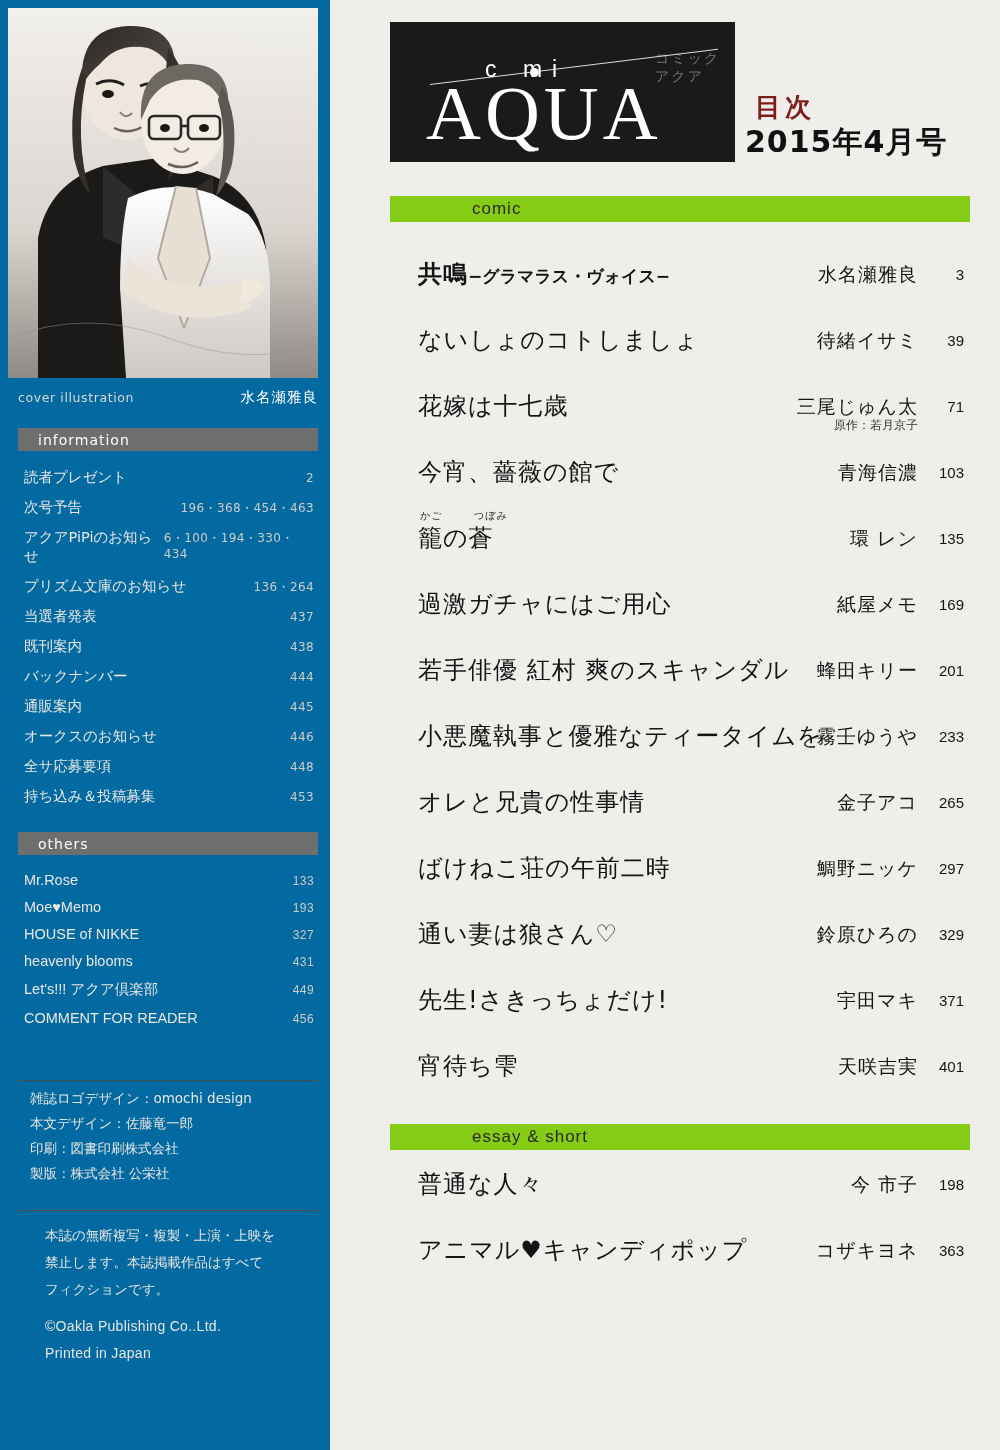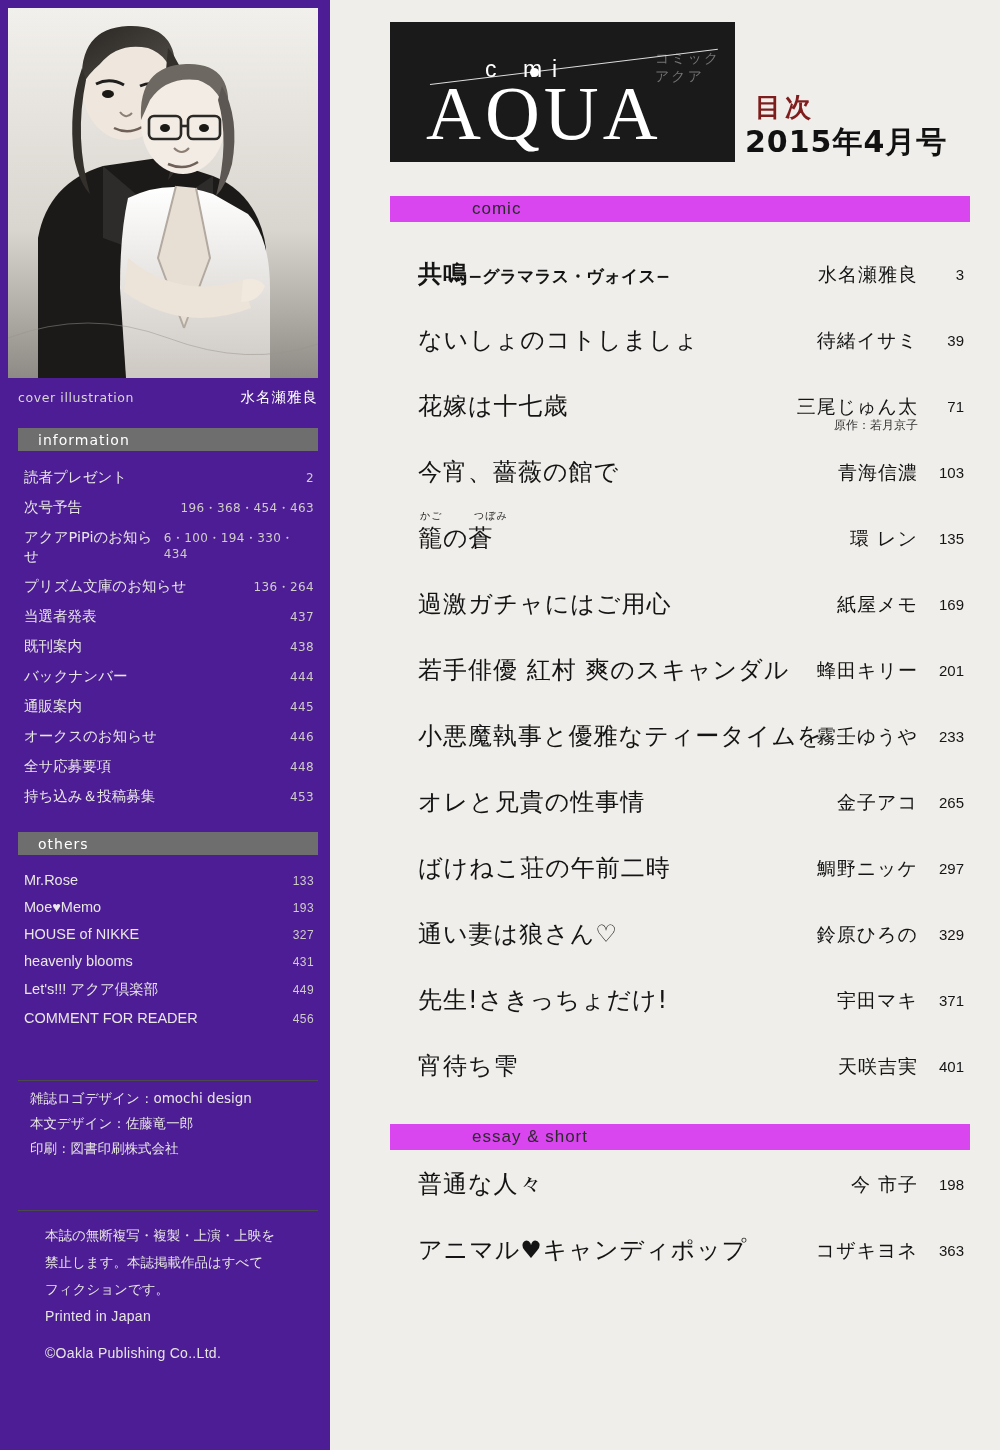--- a/index.html
+++ b/index.html
@@ -6,21 +6,21 @@
   body{
     width:1000px;height:1450px;
     background:#efeeea;
     font-family:"DejaVu Sans", sans-serif;
     position:relative;
     overflow:hidden;
   }
   
   #left-col{
     position:absolute;left:0;top:0;width:330px;height:1450px;
-    background:#4c1d95;color:#efeeea;
+    background:#0369a1;color:#efeeea;
   }
   #cover-art{
     position:absolute;left:8px;top:8px;width:310px;height:370px;
     background:#cfcac4;
     overflow:hidden;
   }
   #cover-caption{
     position:absolute;left:18px;top:388px;width:300px;
     display:flex;justify-content:space-between;align-items:baseline;
     color:#d9d7d2;
@@ -76,21 +76,21 @@
     position:absolute;left:40px;top:62px;width:290px;height:1px;background:#fff;
     transform:rotate(-7deg);transform-origin:left center;opacity:.85;
   }
   #toc-label{
     position:absolute;left:425px;top:90px;font-size:26px;color:#7f1d1d;letter-spacing:4px;font-weight:bold;
   }
   #issue{
     position:absolute;left:415px;top:122px;font-size:30px;color:#111;font-weight:bold;letter-spacing:1px;
   }
   .section-band{
-    position:absolute;left:60px;width:580px;height:26px;background:#d946ef;
+    position:absolute;left:60px;width:580px;height:26px;background:#84cc16;
     display:flex;align-items:center;
   }
   .section-band span{
     margin-left:82px;font-family:"Liberation Sans", sans-serif;font-size:17px;color:#2a2a2a;letter-spacing:1px;
   }
   .entry{
     position:absolute;left:60px;width:580px;height:52px;
   }
   .entry .title{
     position:absolute;left:28px;top:8px;font-size:24px;color:#141414;letter-spacing:1px;white-space:nowrap;
@@ -258,28 +258,29 @@
         <span>COMMENT FOR READER</span>
         <span class="pg">456</span>
       </div>
     </div>
 
   <div class="hr" style="top:1080px;"></div>
   <div class="credits" id="credits" style="top:1086px;">
       <div>雑誌ロゴデザイン：omochi design</div>
       <div>本文デザイン：佐藤竜一郎</div>
       <div>印刷：図書印刷株式会社</div>
+      <div>製版：株式会社 公栄社</div>
     </div>
   <div class="hr" style="top:1210px;"></div>
   <div class="legal" id="legal" style="top:1222px;">
       <div>本誌の無断複写・複製・上演・上映を</div>
       <div>禁止します。本誌掲載作品はすべて</div>
       <div>フィクションです。</div>
+      <div class="en" style="margin-top: 10px;">©Oakla Publishing Co..Ltd.</div>
       <div class="en">Printed in Japan</div>
-      <div class="en" style="margin-top: 10px;">©Oakla Publishing Co..Ltd.</div>
     </div>
 
 </div>
 
 <div id="right-col">
 
   <div id="logo-block">
     <div id="logo-text">
       <div id="logo-small">c  mi</div>
       <div id="logo-dot"></div>

